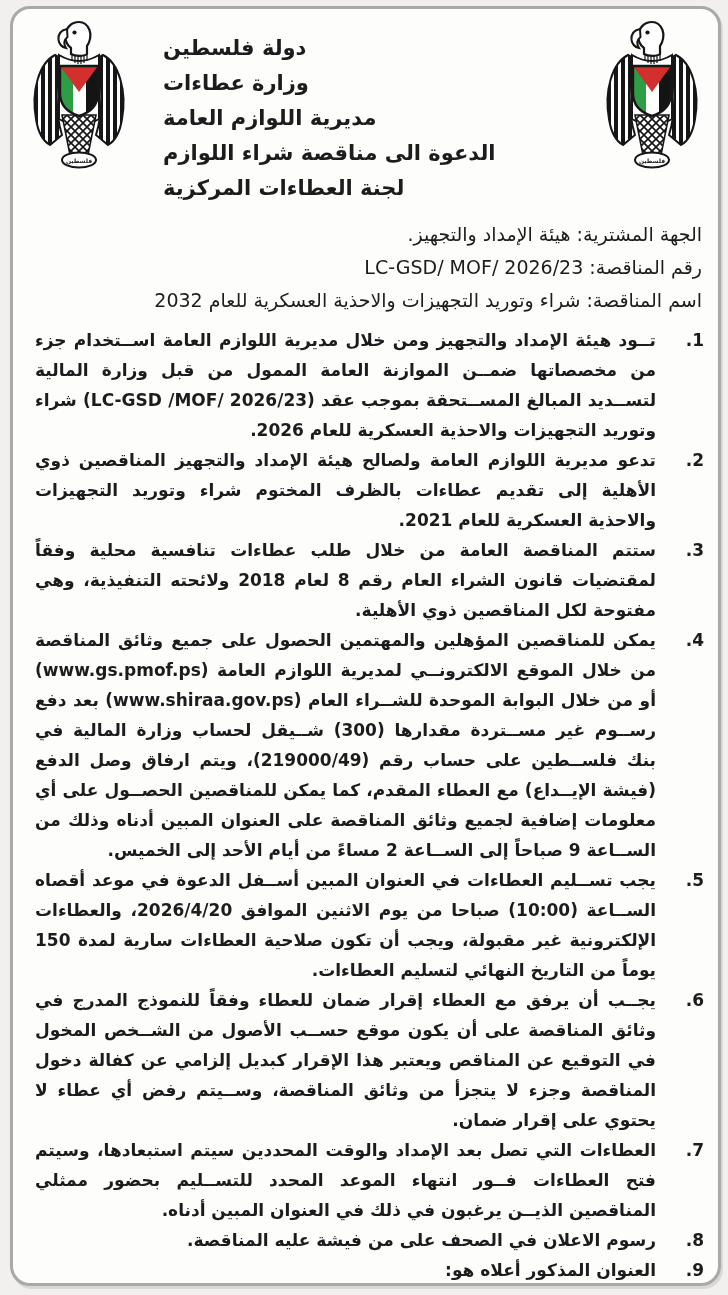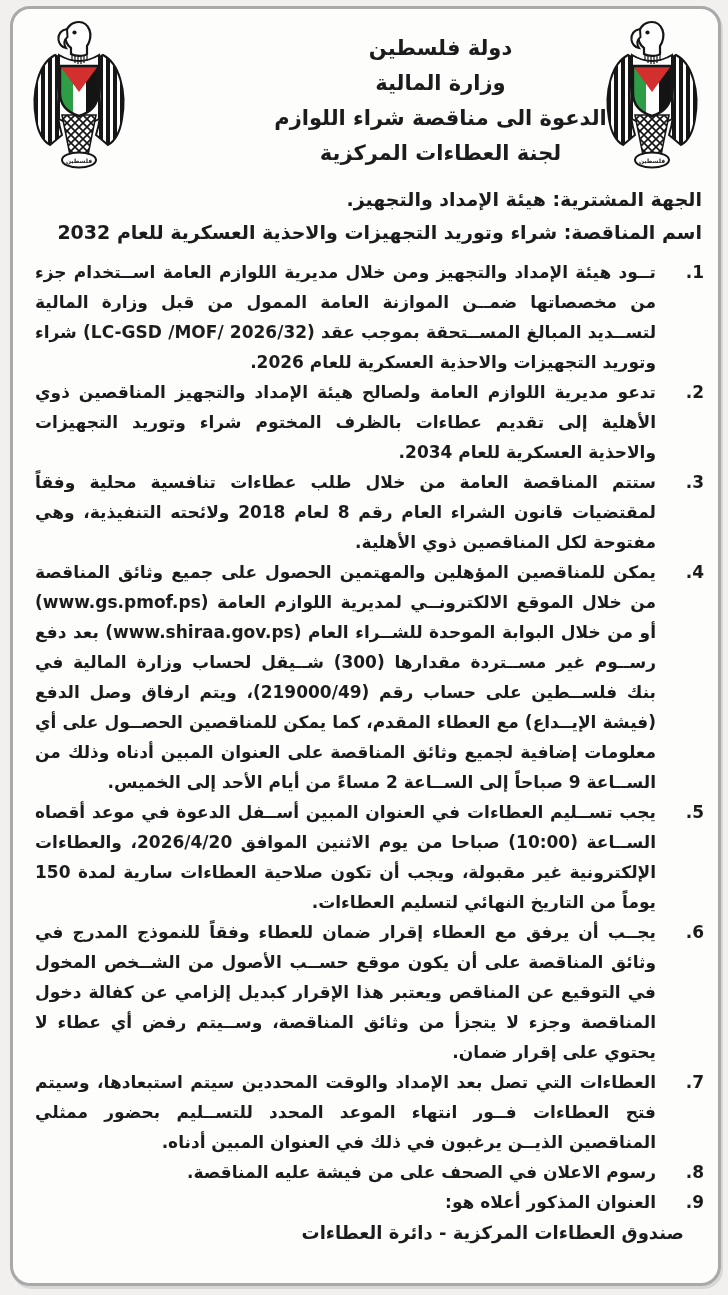--- a/index.html
+++ b/index.html
@@ -18,29 +18,29 @@
     direction:rtl;
     color:#1c1c1c;
     overflow:hidden;
   }
   .emblem{position:absolute;top:10px;width:104px;height:158px;}
   .emblem-left{left:14px;}
   .emblem-right{right:14px;}
   .header-lines{
     padding:22px 0 2px 0;
     margin-left:150px;
-    text-align:center;
+    text-align:left;
     font-weight:bold;
     font-size:21px;
     line-height:35px;
     white-space:nowrap;
   }
   .meta{
     padding:10px 16px 4px 40px;
-    font-weight:bold;
+    font-weight:normal;
     font-size:19px;
     line-height:33px;
     text-align:right;
   }
   .meta .ltr-val{direction:ltr;unicode-bidi:isolate;display:inline-block;}
   .list{
     padding:4px 14px 0 22px;
     font-weight:bold;
     font-size:17px;
     line-height:30px;
@@ -104,38 +104,43 @@
 
   <svg class="emblem emblem-left" viewBox="0 0 104 158">
     <use href="#pal-emblem"></use>
   </svg>
   <svg class="emblem emblem-right" viewBox="0 0 104 158">
     <use href="#pal-emblem"></use>
   </svg>
 
   <div class="header-lines">
     <div>دولة فلسطين</div>
-    <div>وزارة المالية</div>
+    <div>وزارة عطاءات</div>
+    <div>مديرية اللوازم العامة</div>
     <div>الدعوة الى مناقصة شراء اللوازم</div>
     <div>لجنة العطاءات المركزية</div>
   </div>
 
   <div class="meta">
     <div>الجهة المشترية: هيئة الإمداد والتجهيز.</div>
+    <div>
+      <span>رقم المناقصة:</span>
+      <span class="ltr-val">LC-GSD/ MOF/ 2026/23</span>
+    </div>
     <div>اسم المناقصة: شراء وتوريد التجهيزات والاحذية العسكرية للعام 2032</div>
   </div>
 
   <div class="list">
     <div class="item">
       <div class="num">1.</div>
-      <div class="txt">تــود هيئة الإمداد والتجهيز ومن خلال مديرية اللوازم العامة اســتخدام جزء من مخصصاتها ضمــن الموازنة العامة الممول من قبل وزارة المالية لتســديد المبالغ المســتحقة بموجب عقد (⁦LC-GSD /MOF/ 2026/32⁩) شراء وتوريد التجهيزات والاحذية العسكرية للعام 2026.</div>
+      <div class="txt">تــود هيئة الإمداد والتجهيز ومن خلال مديرية اللوازم العامة اســتخدام جزء من مخصصاتها ضمــن الموازنة العامة الممول من قبل وزارة المالية لتســديد المبالغ المســتحقة بموجب عقد (⁦LC-GSD /MOF/ 2026/23⁩) شراء وتوريد التجهيزات والاحذية العسكرية للعام 2026.</div>
     </div>
     <div class="item">
       <div class="num">2.</div>
-      <div class="txt">تدعو مديرية اللوازم العامة ولصالح هيئة الإمداد والتجهيز المناقصين ذوي الأهلية إلى تقديم عطاءات بالظرف المختوم شراء وتوريد التجهيزات والاحذية العسكرية للعام 2034.</div>
+      <div class="txt">تدعو مديرية اللوازم العامة ولصالح هيئة الإمداد والتجهيز المناقصين ذوي الأهلية إلى تقديم عطاءات بالظرف المختوم شراء وتوريد التجهيزات والاحذية العسكرية للعام 2021.</div>
     </div>
     <div class="item">
       <div class="num">3.</div>
       <div class="txt">ستتم المناقصة العامة من خلال طلب عطاءات تنافسية محلية وفقاً لمقتضيات قانون الشراء العام رقم 8 لعام 2018 ولائحته التنفيذية، وهي مفتوحة لكل المناقصين ذوي الأهلية.</div>
     </div>
     <div class="item">
       <div class="num">4.</div>
       <div class="txt">يمكن للمناقصين المؤهلين والمهتمين الحصول على جميع وثائق المناقصة من خلال الموقع الالكترونــي لمديرية اللوازم العامة (⁦www.gs.pmof.ps⁩) أو من خلال البوابة الموحدة للشــراء العام (⁦www.shiraa.gov.ps⁩) بعد دفع رســوم غير مســتردة مقدارها (300) شــيقل لحساب وزارة المالية في بنك فلســطين على حساب رقم (219000/49)، ويتم ارفاق وصل الدفع (فيشة الإيــداع) مع العطاء المقدم، كما يمكن للمناقصين الحصــول على أي معلومات إضافية لجميع وثائق المناقصة على العنوان المبين أدناه وذلك من الســاعة 9 صباحاً إلى الســاعة 2 مساءً من أيام الأحد إلى الخميس.</div>
     </div>
     <div class="item">

